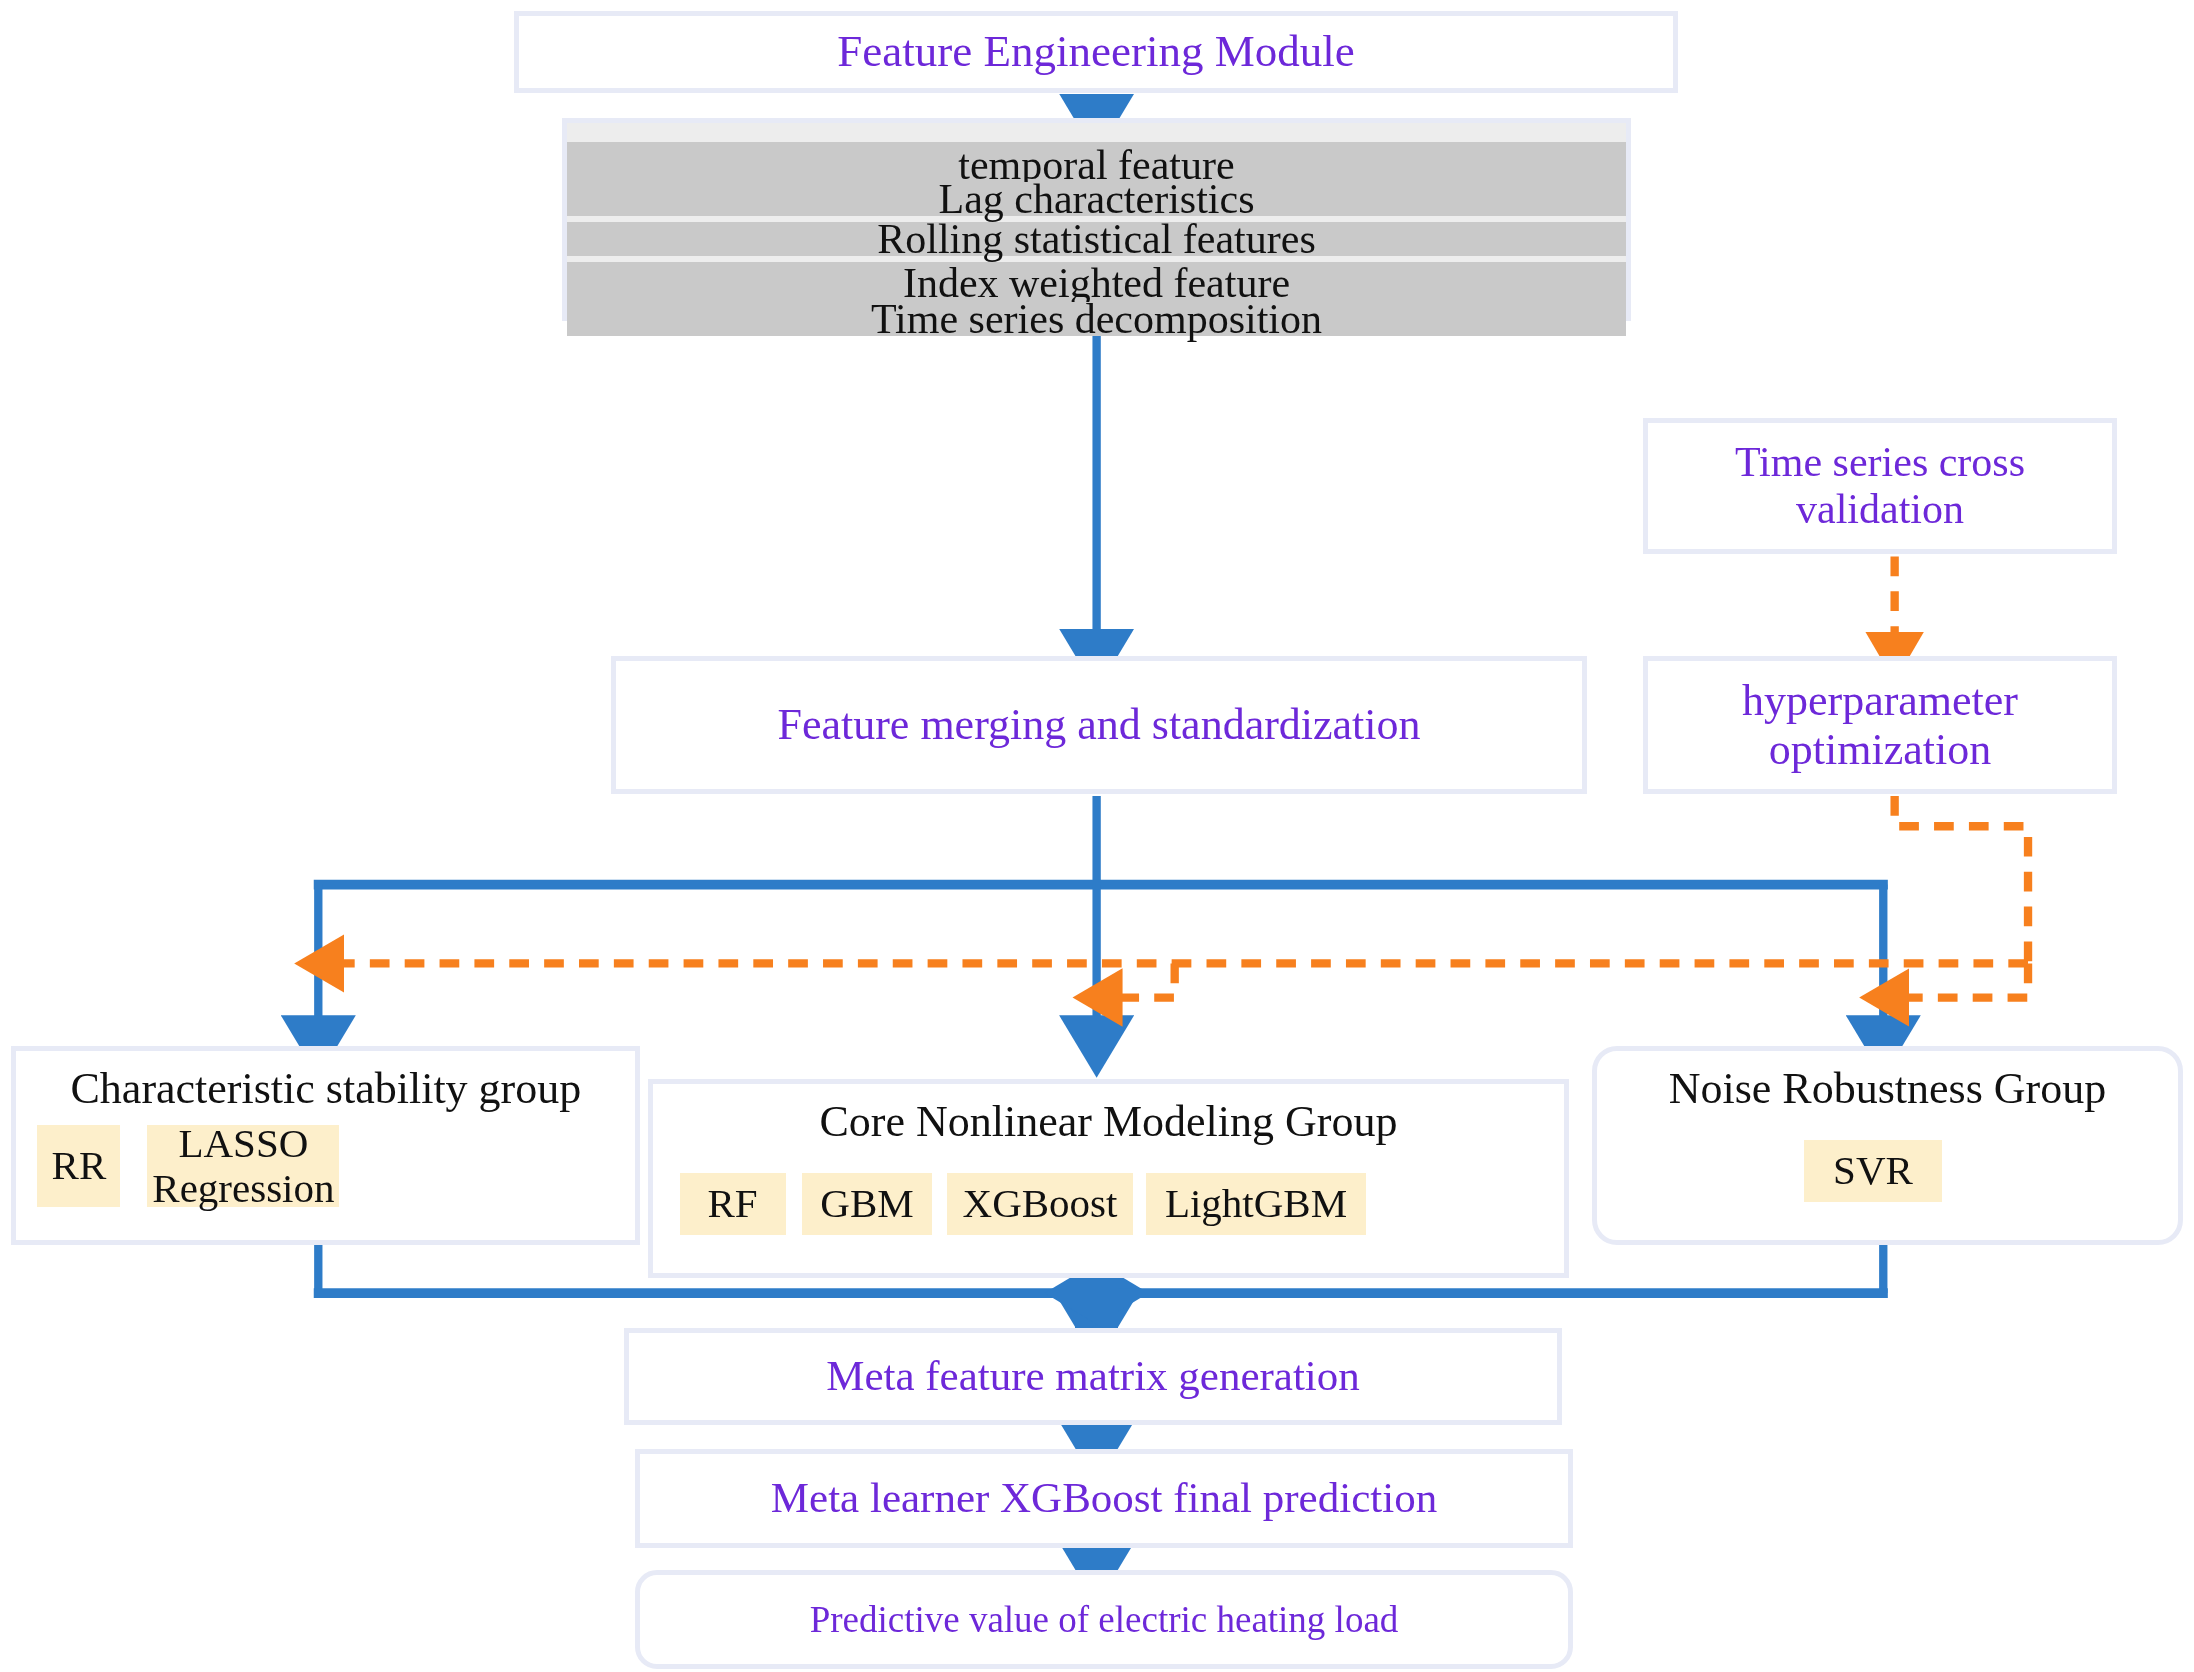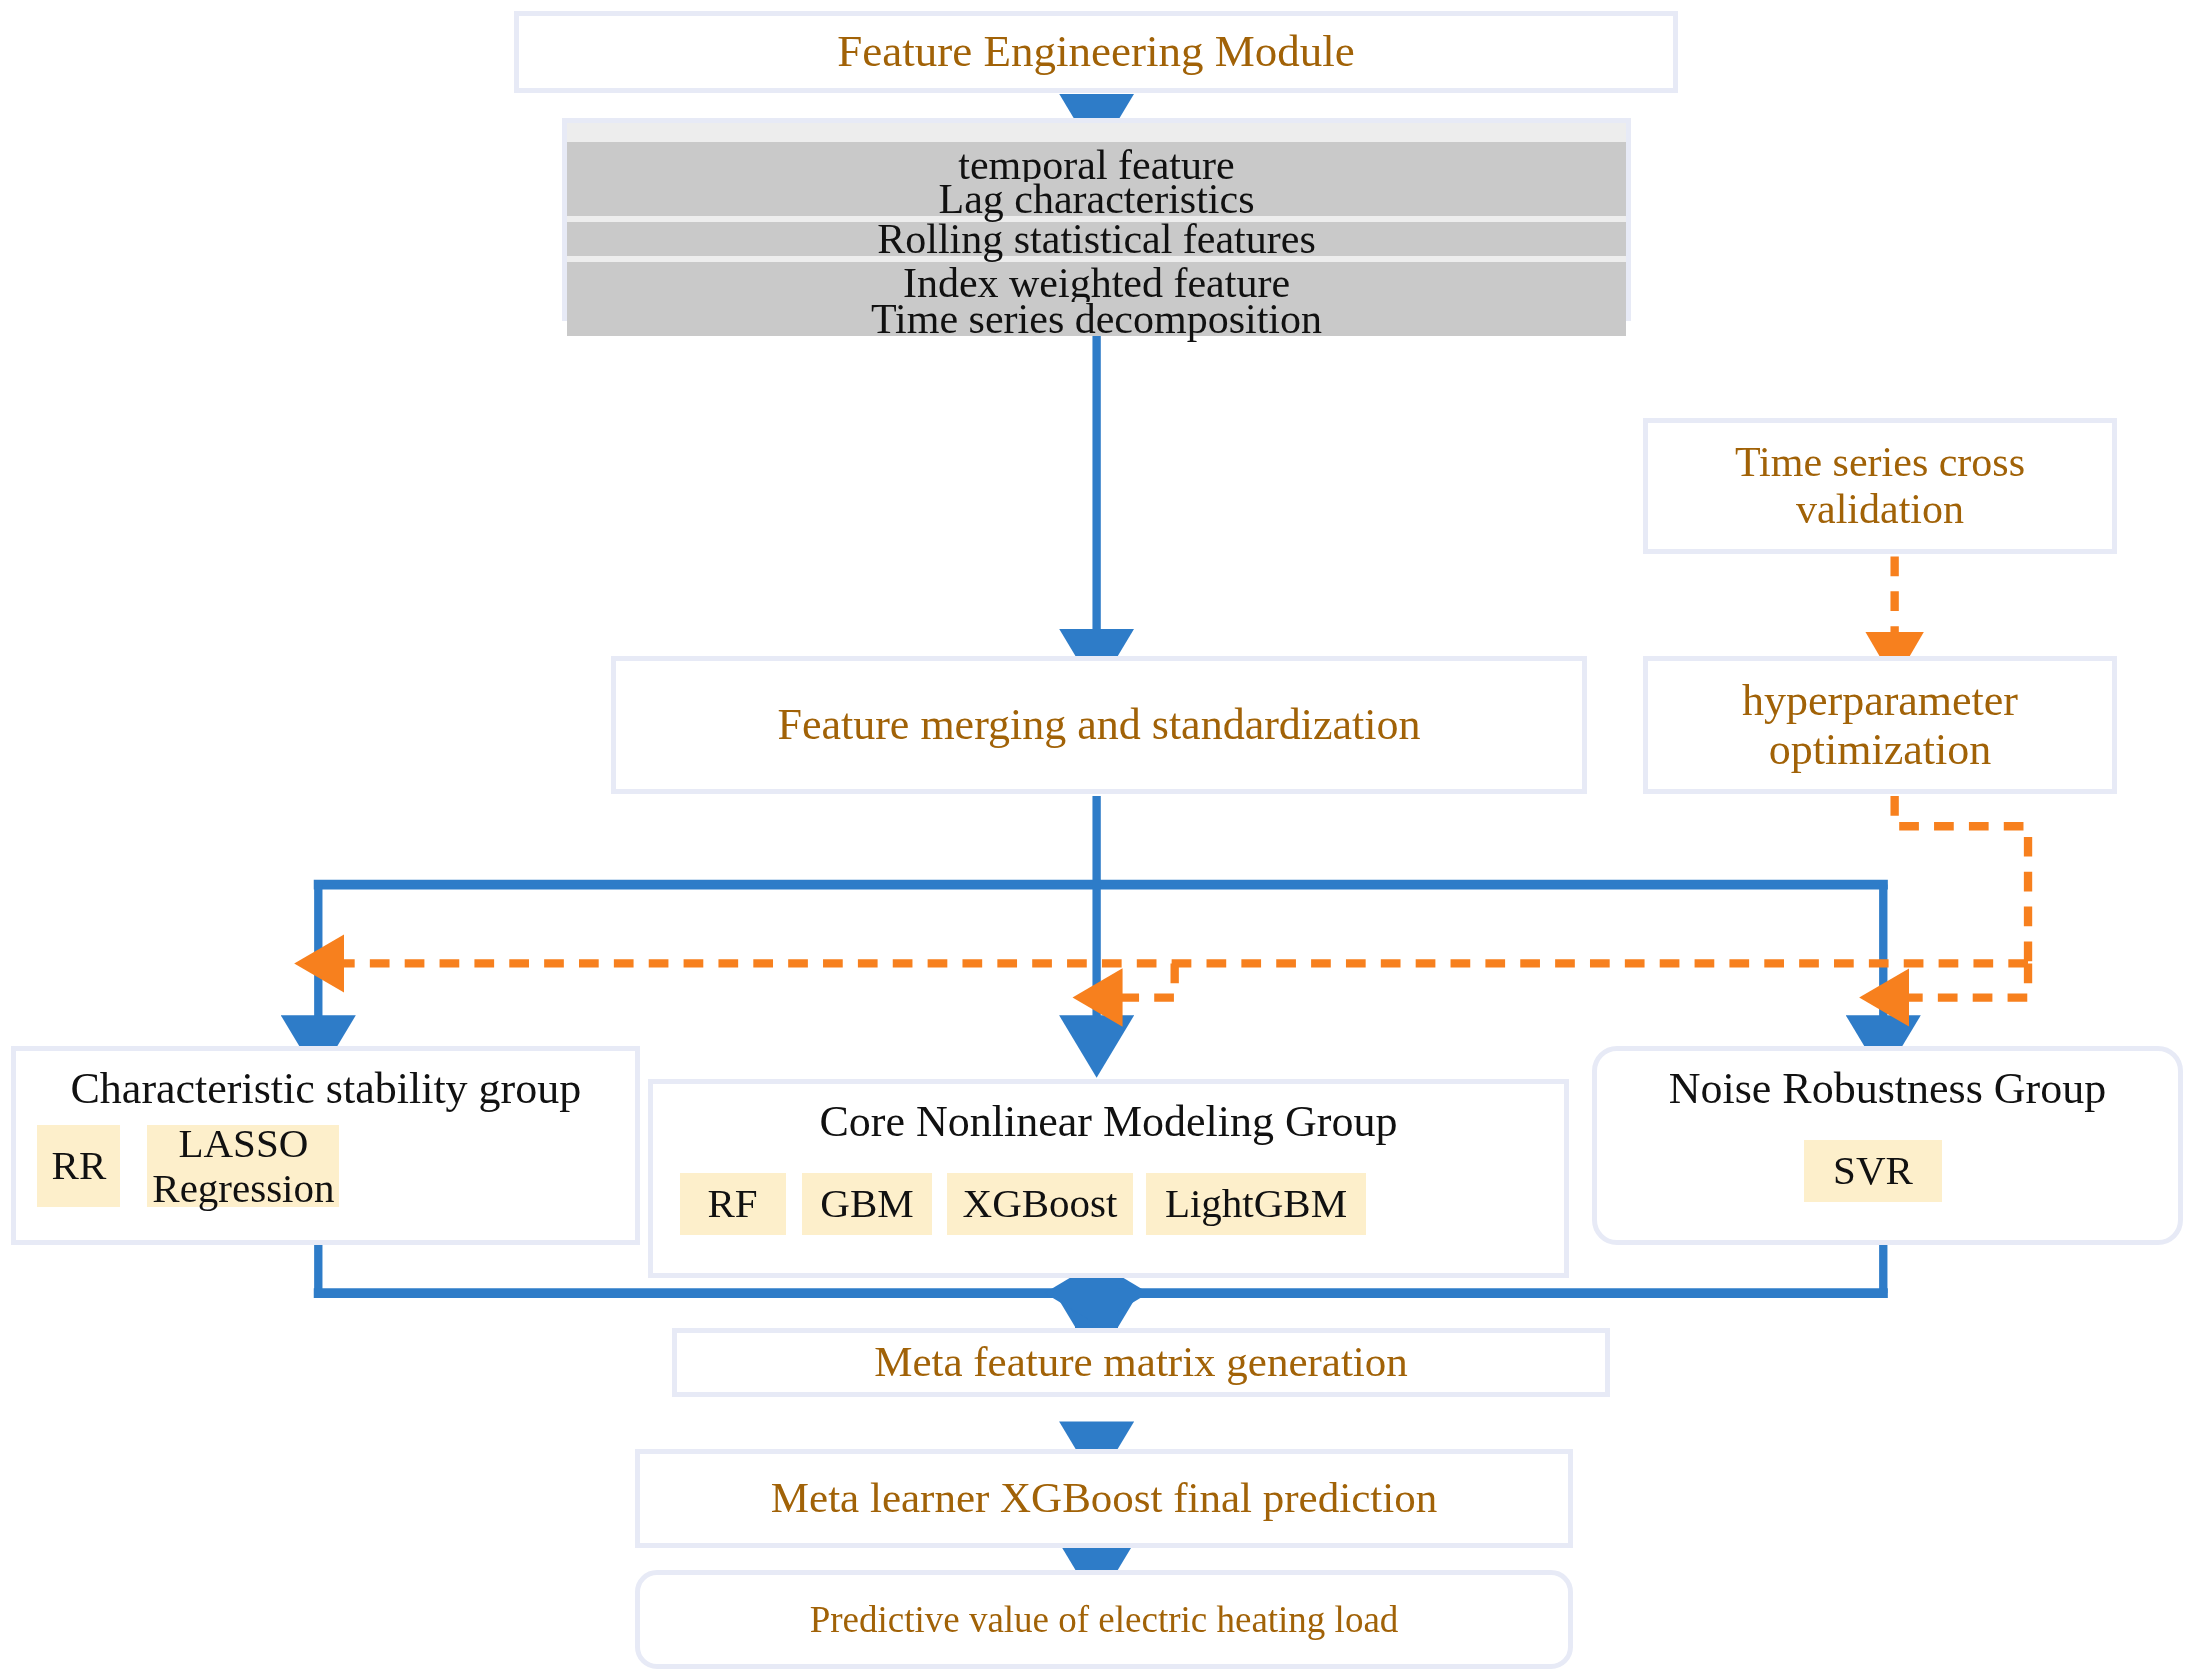--- a/index.html
+++ b/index.html
@@ -19,21 +19,21 @@
   }
   .node {
     position: absolute;
     box-sizing: border-box;
     border: 5.3px solid #E7EAF6;
     background: #ffffff;
     display: flex;
     align-items: center;
     justify-content: center;
     text-align: center;
-    color: #a16207;
+    color: #6d28d9;
     line-height: 1.12;
   }
   .node .label {
     display: block;
     width: 100%;
     padding: 0 10.6px;
   }
   
   #n-fem {
     left: 514px; top: 10.6px; width: 1164px; height: 82px;
@@ -60,21 +60,21 @@
     display: flex; align-items: center; justify-content: center;
     font-size: 42px;
     color: #111111;
     box-sizing: border-box;
   }
   
   #n-tscv   { left: 1643px; top: 418px;  width: 474px; height: 136px; font-size: 42px; }
   #n-merge  { left: 611px;  top: 656px;  width: 976px; height: 138px; font-size: 44px; }
   #n-hyper  { left: 1643px; top: 656px;  width: 474px; height: 138px; font-size: 44px; }
 
-  #n-meta-matrix { left: 672px; top: 1328px; width: 938px; height: 69px; font-size: 43px; }
+  #n-meta-matrix { left: 624px; top: 1328px; width: 938px; height: 97px; font-size: 43px; }
   #n-meta-learn  { left: 635px; top: 1449px; width: 938px; height: 99px; font-size: 43px; }
   #n-final       { left: 635px; top: 1570px; width: 938px; height: 99px; font-size: 37px; border-radius: 22px; }
 
   
   .group {
     position: absolute;
     box-sizing: border-box;
     border: 5.3px solid #E7EAF6;
     background: #ffffff;
   }

